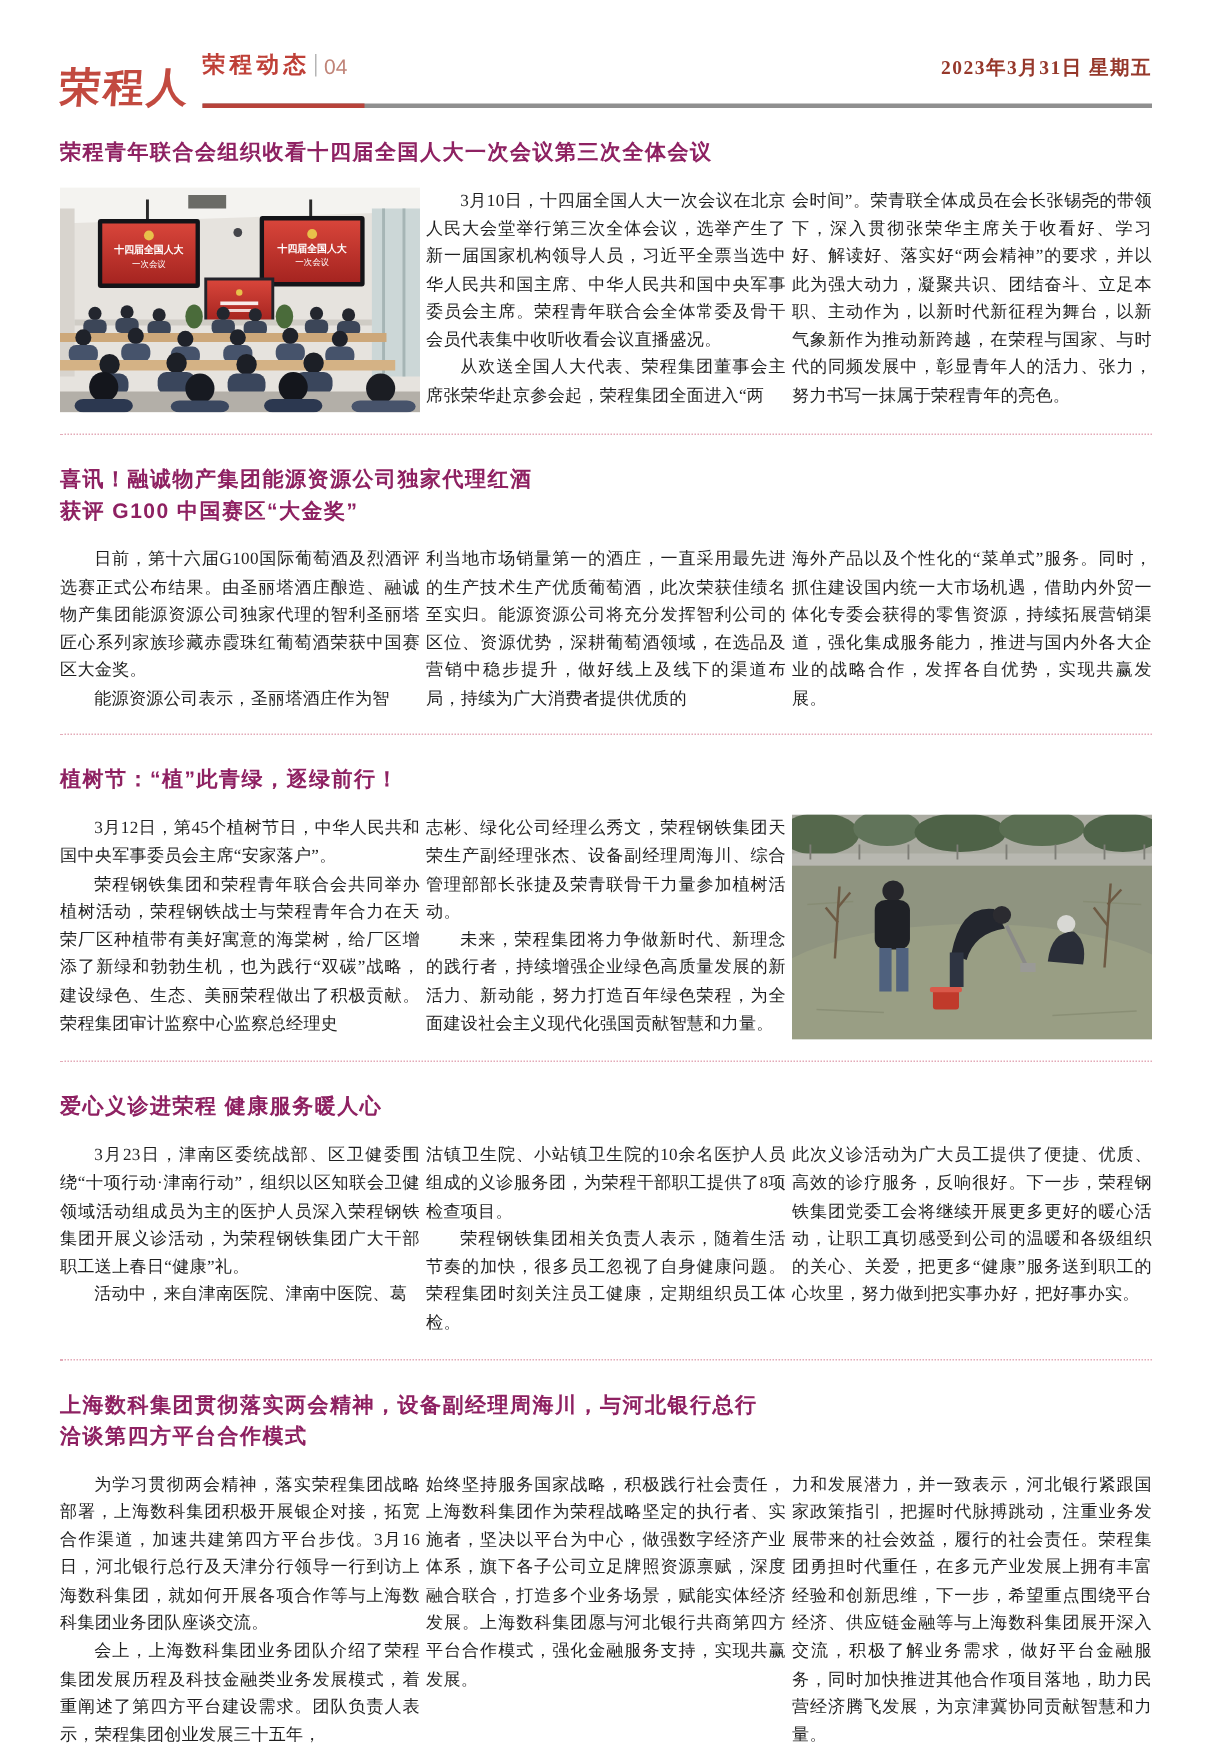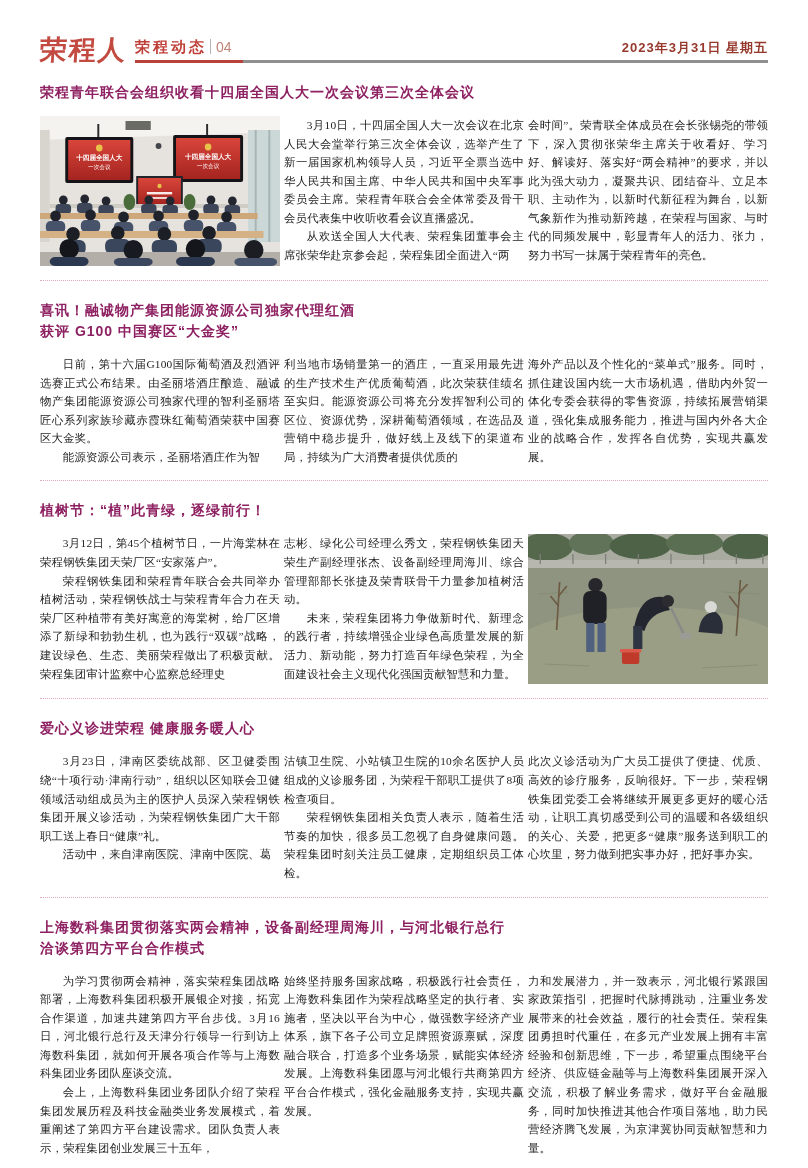--- a/index.html
+++ b/index.html
@@ -8,32 +8,32 @@
     padding:36px 40px 0 40px;background:#fff;position:relative;overflow:hidden;
     font-family:"Liberation Serif","DejaVu Serif",serif;color:#1f1f1f;
   }
   
   .masthead{display:flex;align-items:flex-end;}
   .logo{
     font-family:"DejaVu Serif",serif;font-weight:bold;font-size:27px;line-height:1;
     color:#c24a40;letter-spacing:2px;padding-right:8px;transform:skewX(-4deg);
   }
   .head-right{flex:1;}
-  .head-row{display:flex;align-items:flex-end;padding-bottom:6px;}
+  .head-row{display:flex;align-items:flex-end;padding-bottom:18px;}
   .section{
     font-family:"Liberation Sans","DejaVu Sans",sans-serif;font-weight:bold;
     color:#bf4038;font-size:15px;letter-spacing:3px;line-height:1;
   }
   .vbar{width:1px;height:15px;background:#b5b5b5;margin:0 5px 0 3px;}
   .pagenum{
     font-family:"Liberation Sans","DejaVu Sans",sans-serif;
     color:#c08478;font-size:14px;line-height:1;text-align:center;
   }
   .date{
-    margin-left:auto;font-family:Liberation Sans, sans-serif;
+    margin-left:auto;font-family:Liberation Serif, serif;
     font-weight:bold;color:#96382b;font-size:13px;line-height:1;letter-spacing:1px;
   }
   .rule{height:3px;background:#8f8f8f;position:relative;}
   .rule-red{position:absolute;left:0;top:0;height:3px;width:108px;background:#b7423a;}
   
   .a-title{
     font-family:"Liberation Sans","DejaVu Sans",sans-serif;font-weight:bold;
     color:#8e2162;text-align:left;font-size:14px;letter-spacing:1px;
     margin:19px 0 13px 0;line-height:1.5;
   }
@@ -207,21 +207,21 @@
         </div>
     </div>
   </section>
 
   <div class="sep"></div>
 
   <section>
     <h1 class="a-title">植树节：“植”此青绿，逐绿前行！</h1>
     <div class="cols">
       <div class="col">
-          <p class="indent">3月12日，第45个植树节日，一片海棠林在荣程钢铁集团天荣厂区“安家落户”。</p>
+          <p class="indent">3月12日，第45个植树节日，中华人民共和国中央军事委员会主席“安家落户”。</p>
           <p class="indent">荣程钢铁集团和荣程青年联合会共同举办植树活动，荣程钢铁战士与荣程青年合力在天荣厂区种植带有美好寓意的海棠树，给厂区增添了新绿和勃勃生机，也为践行“双碳”战略，建设绿色、生态、美丽荣程做出了积极贡献。荣程集团审计监察中心监察总经理史</p>
         </div>
       <div class="col">
           <p>志彬、绿化公司经理么秀文，荣程钢铁集团天荣生产副经理张杰、设备副经理周海川、综合管理部部长张捷及荣青联骨干力量参加植树活动。</p>
           <p class="indent">未来，荣程集团将力争做新时代、新理念的践行者，持续增强企业绿色高质量发展的新活力、新动能，努力打造百年绿色荣程，为全面建设社会主义现代化强国贡献智慧和力量。</p>
         </div>
       <figure>
         <svg viewBox="0 0 235 150" preserveAspectRatio="none">
           <rect width="235" height="150" fill="#8f9480"></rect>
           <rect width="235" height="34" fill="#a9aaa0"></rect>

